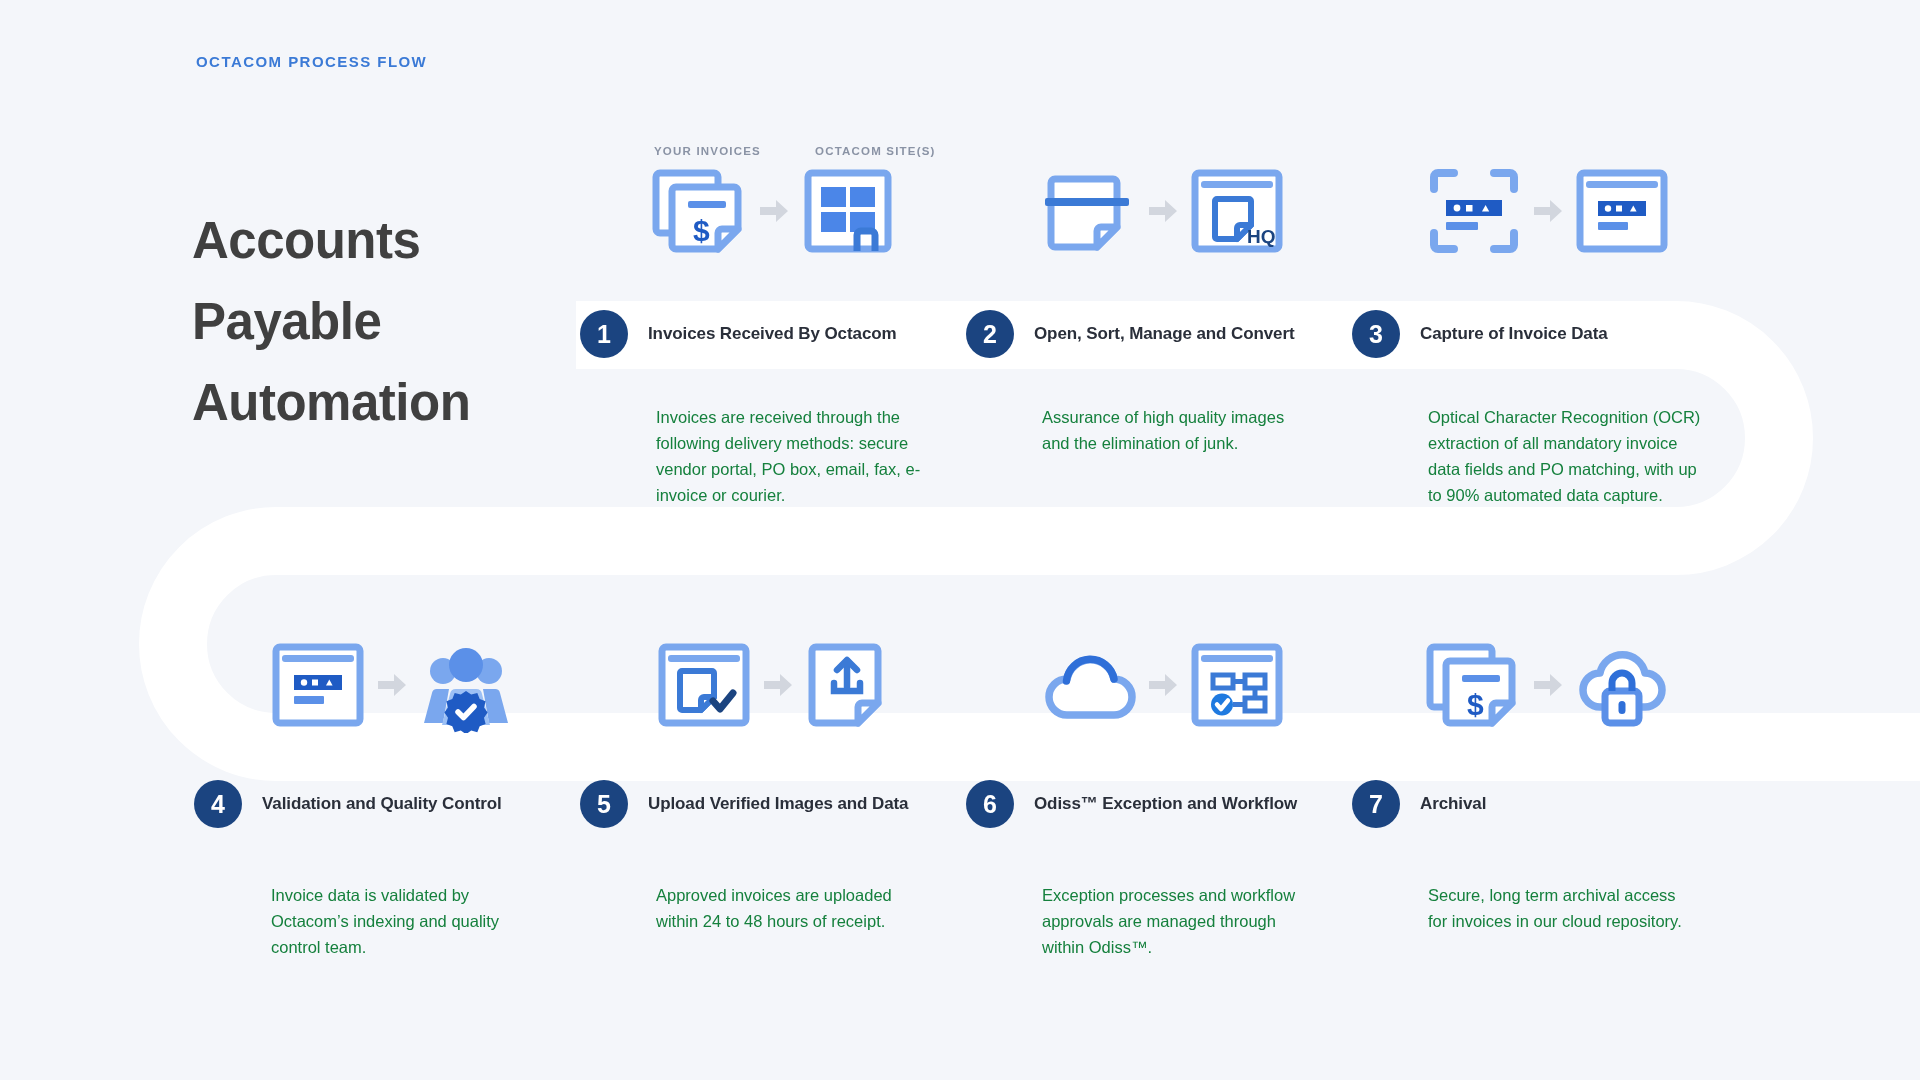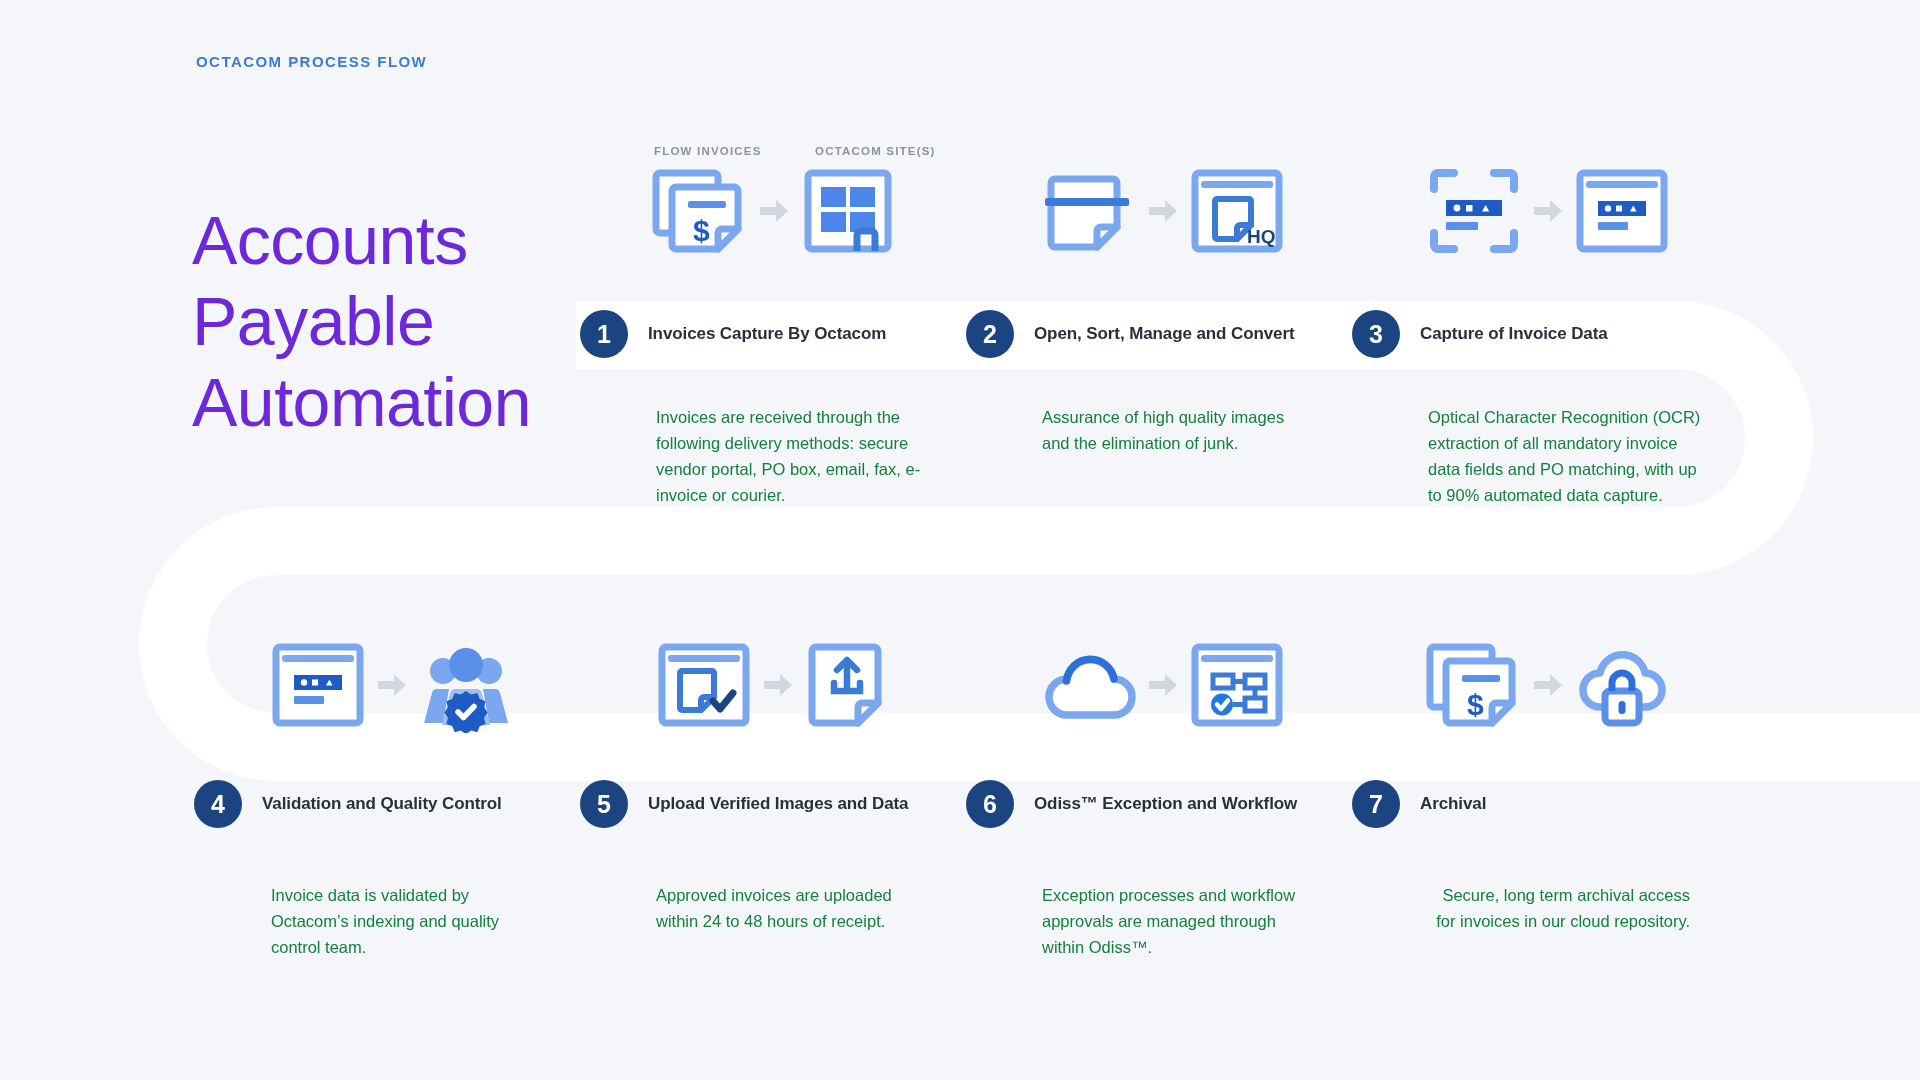--- a/index.html
+++ b/index.html
@@ -16,22 +16,22 @@
   #ribbon{position:absolute;left:0;top:0;width:1920px;height:1080px;z-index:1;pointer-events:none;}
 
   
   .eyebrow{
     position:absolute;left:160px;top:53px;
     font-size:15px;font-weight:bold;letter-spacing:1.45px;
     color:#3b7ad6;z-index:5;
   }
   .bigtitle{
     position:absolute;left:156px;top:200px;width:430px;
-    font-size:68px;line-height:81px;font-weight:normal;
-    color:#6d28d9;letter-spacing:-0.5px;z-index:5;
+    font-size:51px;line-height:81px;font-weight:bold;
+    color:#404040;letter-spacing:-0.5px;z-index:5;
   }
 
   
   .minilabel{
     position:absolute;
     font-size:11.5px;font-weight:bold;letter-spacing:1.2px;
     color:#8a93a5;z-index:6;white-space:nowrap;
   }
 
   
@@ -75,21 +75,21 @@
              L 1920 747" fill="none" stroke="#ffffff" stroke-width="68" stroke-linecap="butt"></path>
   </svg>
 
   <div class="eyebrow">OCTACOM PROCESS FLOW</div>
   <div class="bigtitle">
     <div>Accounts</div>
     <div>Payable</div>
     <div>Automation</div>
   </div>
 
-  <div class="minilabel" style="left:618px;top:145px;">FLOW INVOICES</div>
+  <div class="minilabel" style="left:618px;top:145px;">YOUR INVOICES</div>
   <div class="minilabel" style="left:779px;top:145px;">OCTACOM SITE(S)</div>
 
   <div class="iconpair" style="left:616px;top:163px;">
     <svg class="ic" viewBox="0 0 96 96">
       <path d="M8 10 h54 a4 4 0 0 1 4 4 v52 a4 4 0 0 1 -4 4 h-54 a4 4 0 0 1 -4 -4 v-52 a4 4 0 0 1 4 -4z" fill="#fff" stroke="#7aa7ee" stroke-width="7"></path>
       <path d="M24 24 h58 a4 4 0 0 1 4 4 v38 l-20 20 h-42 a4 4 0 0 1 -4 -4 v-54 a4 4 0 0 1 4 -4z" fill="#fff" stroke="#7aa7ee" stroke-width="7"></path>
       <path d="M86 66 l-20 20 v-16 a4 4 0 0 1 4 -4z" fill="#fff" stroke="#7aa7ee" stroke-width="7" stroke-linejoin="round"></path>
       <rect x="36" y="38" width="38" height="7" rx="2" fill="#5b90e8"></rect>
       <text x="41" y="78" font-family="Liberation Sans, sans-serif" font-size="30" font-weight="bold" fill="#1f5bc4">$</text>
     </svg>
@@ -145,21 +145,21 @@
       <rect x="24" y="38" width="48" height="15" fill="#1f5bc4"></rect>
       <circle cx="34" cy="45.5" r="3.2" fill="#fff"></circle>
       <rect x="42" y="42.5" width="6" height="6" fill="#fff"></rect>
       <path d="M56 48.5 l3.3 -6 l3.3 6z" fill="#fff"></path>
       <rect x="24" y="59" width="30" height="8" rx="1" fill="#5b90e8"></rect>
     </svg>
   </div>
 
   <div class="stephdr" style="left:544px;top:310px;">
     <div class="badge">1</div>
-    <div class="stitle">Invoices Capture By Octacom</div>
+    <div class="stitle">Invoices Received By Octacom</div>
   </div>
   <div class="stephdr" style="left:930px;top:310px;">
     <div class="badge">2</div>
     <div class="stitle">Open, Sort, Manage and Convert</div>
   </div>
   <div class="stephdr" style="left:1316px;top:310px;">
     <div class="badge">3</div>
     <div class="stitle">Capture of Invoice Data</div>
   </div>
 
@@ -266,15 +266,15 @@
     <div class="stitle">Odiss™ Exception and Workflow</div>
   </div>
   <div class="stephdr" style="left:1316px;top:780px;">
     <div class="badge">7</div>
     <div class="stitle">Archival</div>
   </div>
 
   <div class="sbody" style="left:235px;top:882px;width:245px;">Invoice data is validated by Octacom’s indexing and quality control team.</div>
   <div class="sbody" style="left:620px;top:882px;width:262px;">Approved invoices are uploaded within 24 to 48 hours of receipt.</div>
   <div class="sbody" style="left:1006px;top:882px;width:268px;">Exception processes and workflow approvals are managed through within Odiss™.</div>
-  <div class="sbody" style="left:1392px;top:882px;width:262px;text-align:right;">Secure, long term archival access for invoices in our cloud repository.</div>
+  <div class="sbody" style="left:1392px;top:882px;width:262px;">Secure, long term archival access for invoices in our cloud repository.</div>
 
 </div>
 
 </body></html>

